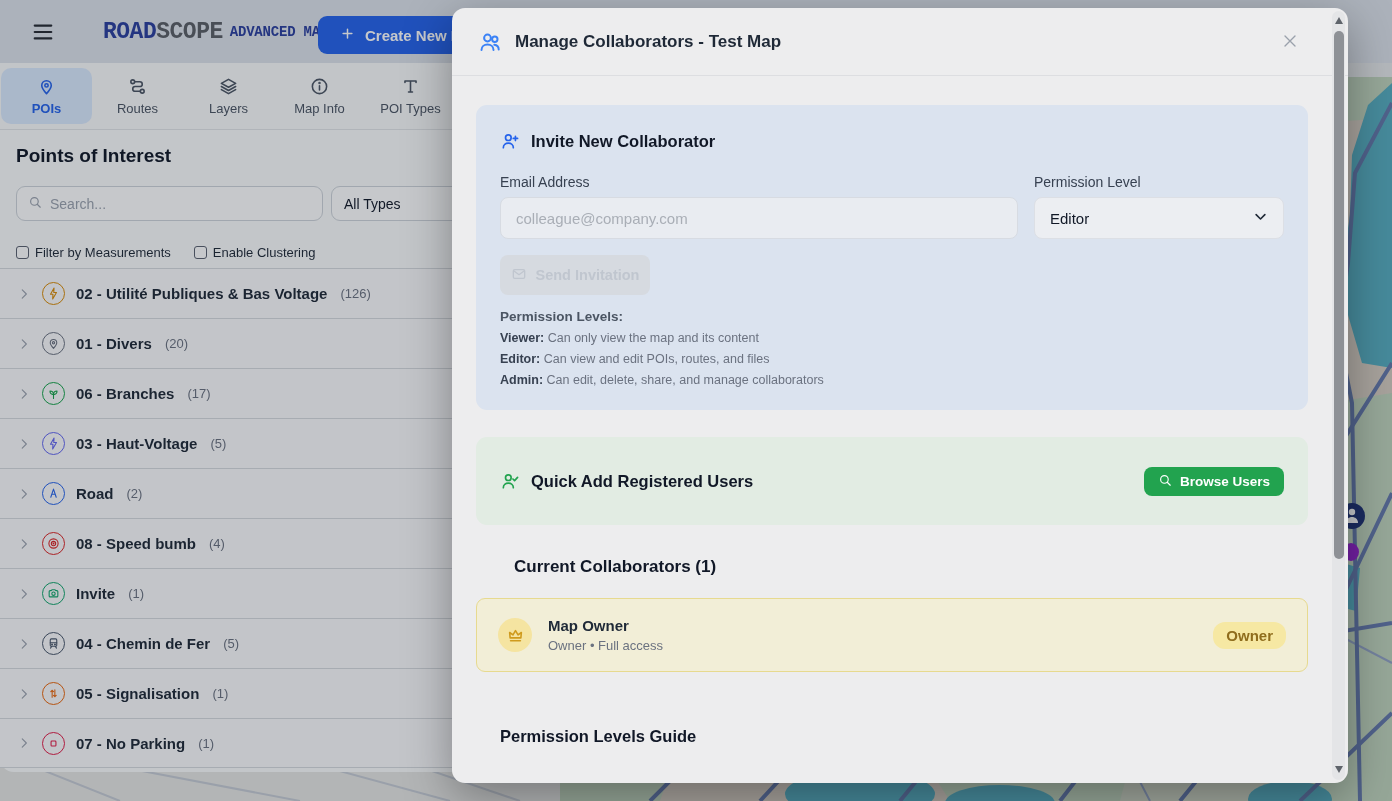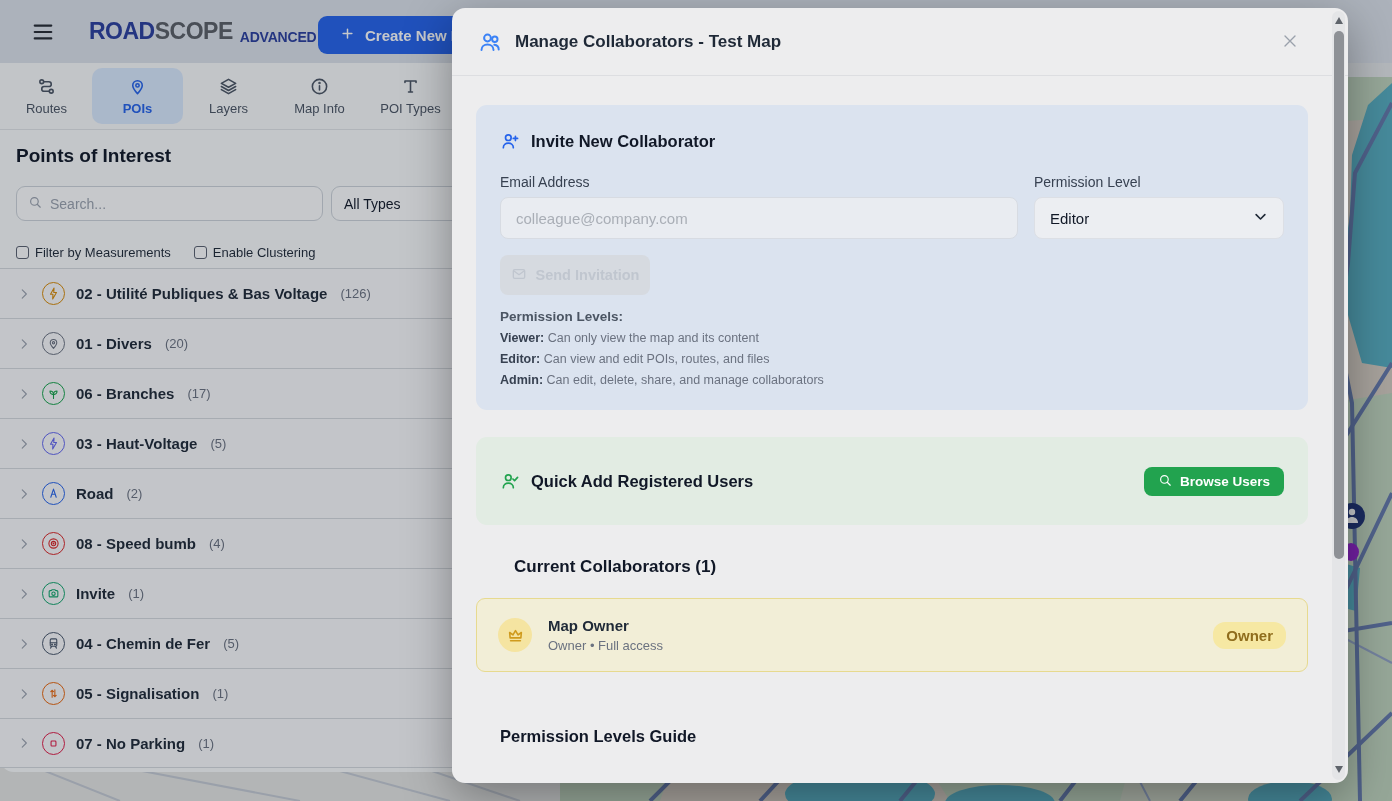--- a/index.html
+++ b/index.html
@@ -4,21 +4,21 @@
 <style>
   * { margin:0; padding:0; box-sizing:border-box; }
   html,body { width:1392px; height:801px; overflow:hidden; background:#222; }
   body { font-family:"Liberation Sans","DejaVu Sans",sans-serif; }
   .app { position:relative; width:1392px; height:801px; overflow:hidden; background:#dde2ea; }
 
   
   .app-header { position:absolute; left:0; top:0; width:1392px; height:63px; background:#dde2ea; display:flex; align-items:center; z-index:1; }
   .hamburger { margin-left:30px; width:26px; height:22px; color:#272b33; cursor:pointer; }
   .hamburger svg { width:26px; height:22px; }
-  .logo { margin-left:33px; display:flex; align-items:flex-end; white-space:nowrap; }
+  .logo { margin-left:47px; display:flex; align-items:center; white-space:nowrap;font-family:Liberation Mono, monospace; }
   .logo .l-big { font-size:23px; font-weight:800; letter-spacing:-0.5px; }
   .logo .l-small { font-size:14px; font-weight:800; letter-spacing:-0.2px; margin-left:7px; }
   .c-blue { color:#2b3f9e; } .c-gray { color:#5b5f66; } .c-red { color:#d11f2f; }
   .create-btn { position:absolute; left:318px; top:16px; height:38px; padding:0 22px; border-radius:9px; background:#2563eb; color:#fff; display:flex; align-items:center; gap:10px; font-size:15px; font-weight:600; cursor:pointer; white-space:nowrap; }
   .create-btn svg { width:15px; height:15px; }
 
   
   .map-wrap { position:absolute; left:0; top:63px; width:1392px; height:738px; z-index:1; }
 
   
@@ -150,34 +150,34 @@
         <circle cx="1352" cy="449" r="3.2" fill="#ffffff"></circle>
         <path d="M1346 460 c0-4 3-6 6-6 s6 2 6 6 z" fill="#ffffff"></path>
       </g>
       <ellipse cx="1351" cy="489" rx="8" ry="9" fill="#9222cc"></ellipse>
       <rect x="0" y="0" width="1392" height="14" fill="#e8eaec"></rect>
     </svg>
   </div>
 
   <aside class="side-panel">
     <nav class="tabbar">
+        <div class="tab active">
+    <span style="width: 19px; height: 19px;"><svg viewBox="0 0 24 24" fill="none" stroke="currentColor" stroke-width="2" stroke-linecap="round" stroke-linejoin="round" width="100%" height="100%">
+              <path d="M12 21c-4-4.4-6-7.5-6-10.3A6 6 0 0 1 18 10.7C18 13.5 16 16.6 12 21z"></path>
+              <circle cx="12" cy="10.6" r="2.1"></circle>
+            </svg></span>
+    <span>POIs</span>
+  </div>
         <div class="tab">
     <span style="width: 19px; height: 19px;"><svg viewBox="0 0 24 24" fill="none" stroke="currentColor" stroke-width="2" stroke-linecap="round" stroke-linejoin="round" width="100%" height="100%">
               <circle cx="6" cy="6" r="2.4"></circle>
               <circle cx="18" cy="18" r="2.4"></circle>
               <path d="M8.5 6H15a3 3 0 0 1 0 6H9a3 3 0 0 0 0 6h6.4"></path>
             </svg></span>
     <span>Routes</span>
-  </div>
-        <div class="tab active">
-    <span style="width: 19px; height: 19px;"><svg viewBox="0 0 24 24" fill="none" stroke="currentColor" stroke-width="2" stroke-linecap="round" stroke-linejoin="round" width="100%" height="100%">
-              <path d="M12 21c-4-4.4-6-7.5-6-10.3A6 6 0 0 1 18 10.7C18 13.5 16 16.6 12 21z"></path>
-              <circle cx="12" cy="10.6" r="2.1"></circle>
-            </svg></span>
-    <span>POIs</span>
   </div>
         <div class="tab">
     <span style="width: 19px; height: 19px;"><svg viewBox="0 0 24 24" fill="none" stroke="currentColor" stroke-width="2" stroke-linecap="round" stroke-linejoin="round" width="100%" height="100%">
               <path d="M12 3 21 8l-9 5-9-5 9-5z"></path>
               <path d="M3 12l9 5 9-5"></path>
               <path d="M3 16l9 5 9-5"></path>
             </svg></span>
     <span>Layers</span>
   </div>
         <div class="tab">

